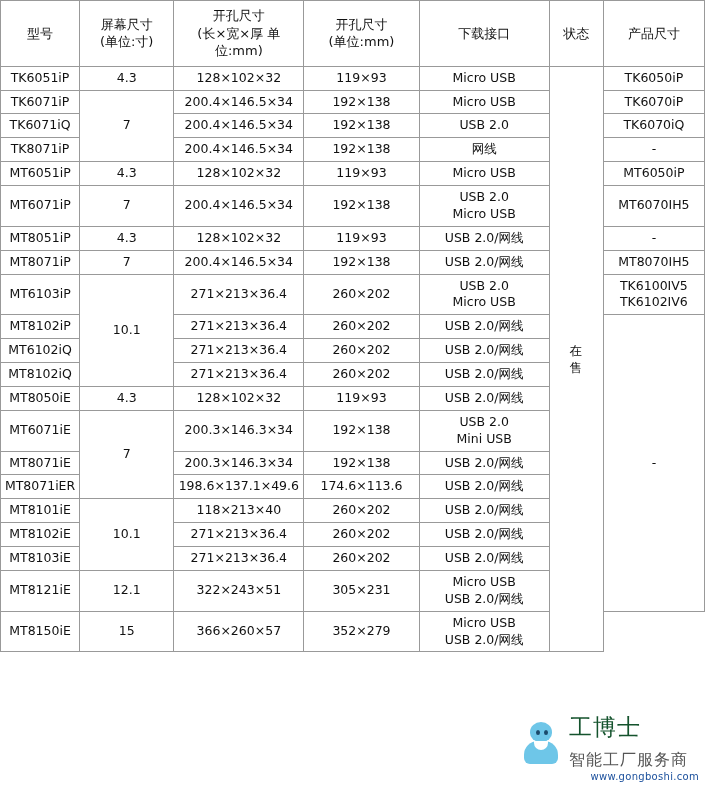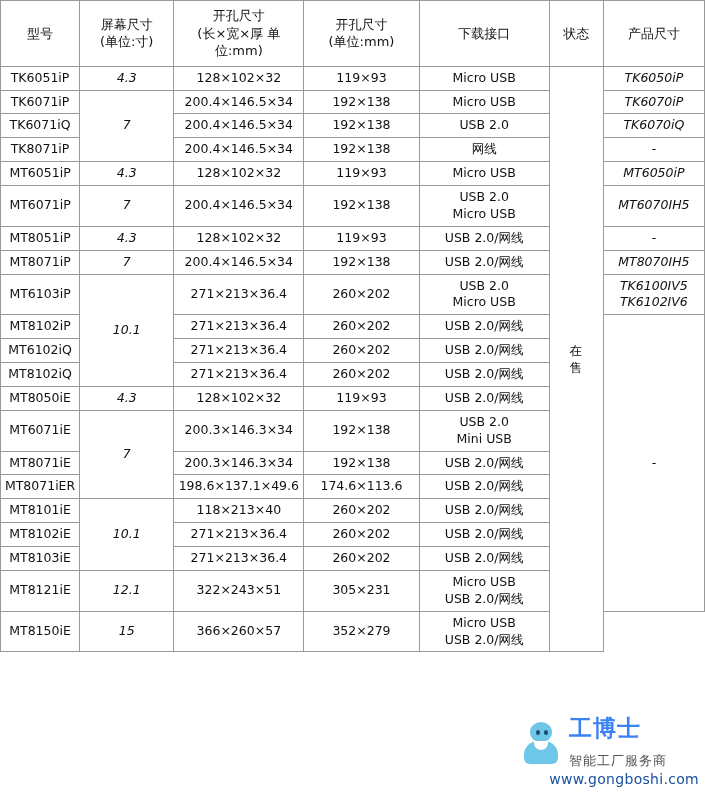--- a/index.html
+++ b/index.html
@@ -41,21 +41,20 @@
   col.c-hole    { width: 115px; }
   col.c-iface   { width: 130px; }
   col.c-status  { width: 54px; }
   col.c-alt     { width: 101px; }
 
   .hdr-line2 { display: block; }
   .cell-line { display: block; }
 
   td.rowspan-cell {
     font-size: 12.5px;
-    font-style: italic;
   }
   td.status-cell {
     font-size: 13px;
     letter-spacing: 1px;
   }
   .status-inner { display: block; line-height: 1.4; }
 
   
   .logo {
     position: absolute;
@@ -104,34 +103,34 @@
     left: 15px; top: 21px;
     width: 14px; height: 9px;
     background: #ffffff;
     border-radius: 0 0 7px 7px;
   }
   .logo-text {
     margin-left: 4px;
   }
   .logo-cn {
     font-size: 23px;
-    color: #3b82f6;
-    font-weight: bold;
+    color: #14532d;
+    font-weight: normal;
     letter-spacing: 1px;
     line-height: 1.1;
     font-family: "DejaVu Sans", "Liberation Sans", sans-serif;
   }
   .logo-sub {
-    font-size: 13px;
+    font-size: 16px;
     color: #555555;
     letter-spacing: 1px;
     margin-top: 10px;
   }
   .logo-url {
-    font-size: 14px;
+    font-size: 10px;
     color: #1a4f9c;
     text-align: right;
     margin-top: 2px;
     letter-spacing: 0.3px;
   }
 </style>
 </head>
 <body>
 
 <table class="spec">

